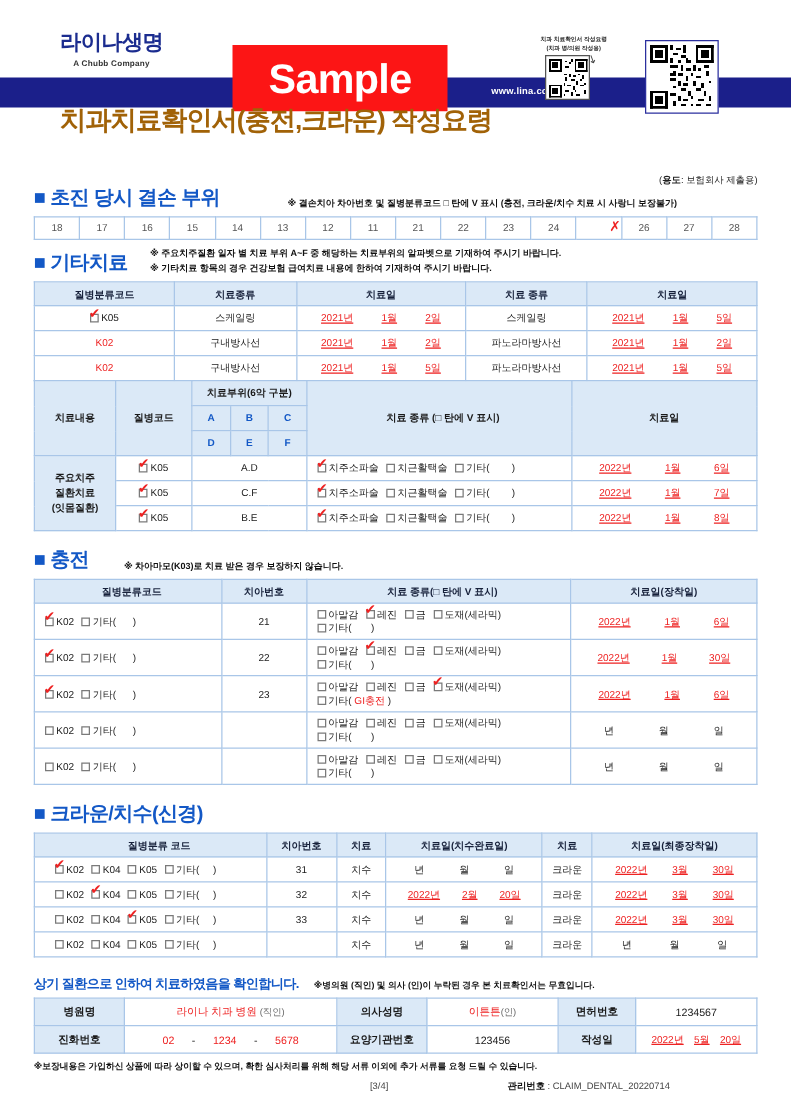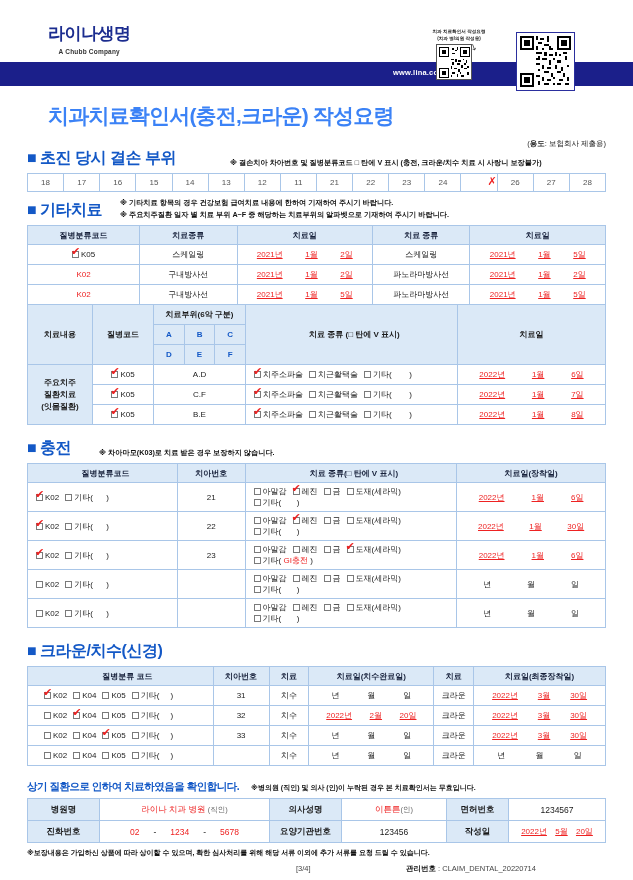--- a/index.html
+++ b/index.html
@@ -56,22 +56,22 @@
   .qr-arrow {
     position: absolute; left: 470px; top: 42px;
     font-size: 9px; color: #444; transform: rotate(25deg);
   }
   .qr-big {
     position: absolute; left: 516px; top: 32px; width: 59px; height: 59px;
     border: 1.6px solid #2b2f9e; background: #fff; padding: 3px;
   }
   .qr-canvas { width: 100%; height: 100%; display: block; }
   .doc-title {
-    position: absolute; left: 48px; top: 102px;
-    font-size: 21px; font-weight: bold; color: #3b82f6;
+    position: absolute; left: 48px; top: 82px;
+    font-size: 21px; font-weight: bold; color: #a16207;
     letter-spacing: -0.8px;
   }
   .use-note {
     position: absolute; right: 27px; top: 139px;
     font-size: 7.5px; color: #222;
   }
   .use-note b { font-weight: bold; }
 
   
   table { border-collapse: collapse; }
@@ -197,20 +197,23 @@
 
   <div class="hdr">
     <div class="logo-wrap">
       <div class="logo-kr">라이나생명</div>
       <div class="logo-sub">A Chubb Company</div>
     </div>
 
     <div class="blue-bar"></div>
     <div class="url-txt">www.lina.co.kr</div>
 
+    <div class="sample-stamp">
+      <span>Sample</span>
+    </div>
 
     <div class="qr-note">
       <div>치과 치료확인서 작성요령</div>
       <div>(치과 병/의원 작성용)</div>
     </div>
     <div class="qr-small">
       <svg class="qr-canvas" viewBox="0 0 21 21" shape-rendering="crispEdges">
         <rect width="21" height="21" fill="#fff"></rect>
         <g fill="#000">
           <rect x="0" y="0" width="7" height="1"></rect>
@@ -354,22 +357,22 @@
           <td>24</td>
           <td class="mark">25</td>
           <td>26</td>
           <td>27</td>
           <td>28</td>
         </tr>
   </tbody>
     </table>
 
   <div class="notes-block">
+    <div><span>※ 주요치주질환 일자 별 치료 부위 </span><span class="bluewd">A~F</span><span> 중 해당하는 치료부위의 알파벳으로 기재하여 주시기 바랍니다.</span></div>
     <div>※ 기타치료 항목의 경우 건강보험 급여치료 내용에 한하여 기재하여 주시기 바랍니다.</div>
-    <div><span>※ 주요치주질환 일자 별 치료 부위 </span><span class="bluewd">A~F</span><span> 중 해당하는 치료부위의 알파벳으로 기재하여 주시기 바랍니다.</span></div>
   </div>
 
   <div class="sec-head" style="margin-top:-20px">
     <div class="sq">■ 기타치료</div>
   </div>
 
   <div class="tbl-wrap">
     <table class="frm etc">
       <thead>
           <tr id="etc-head">

